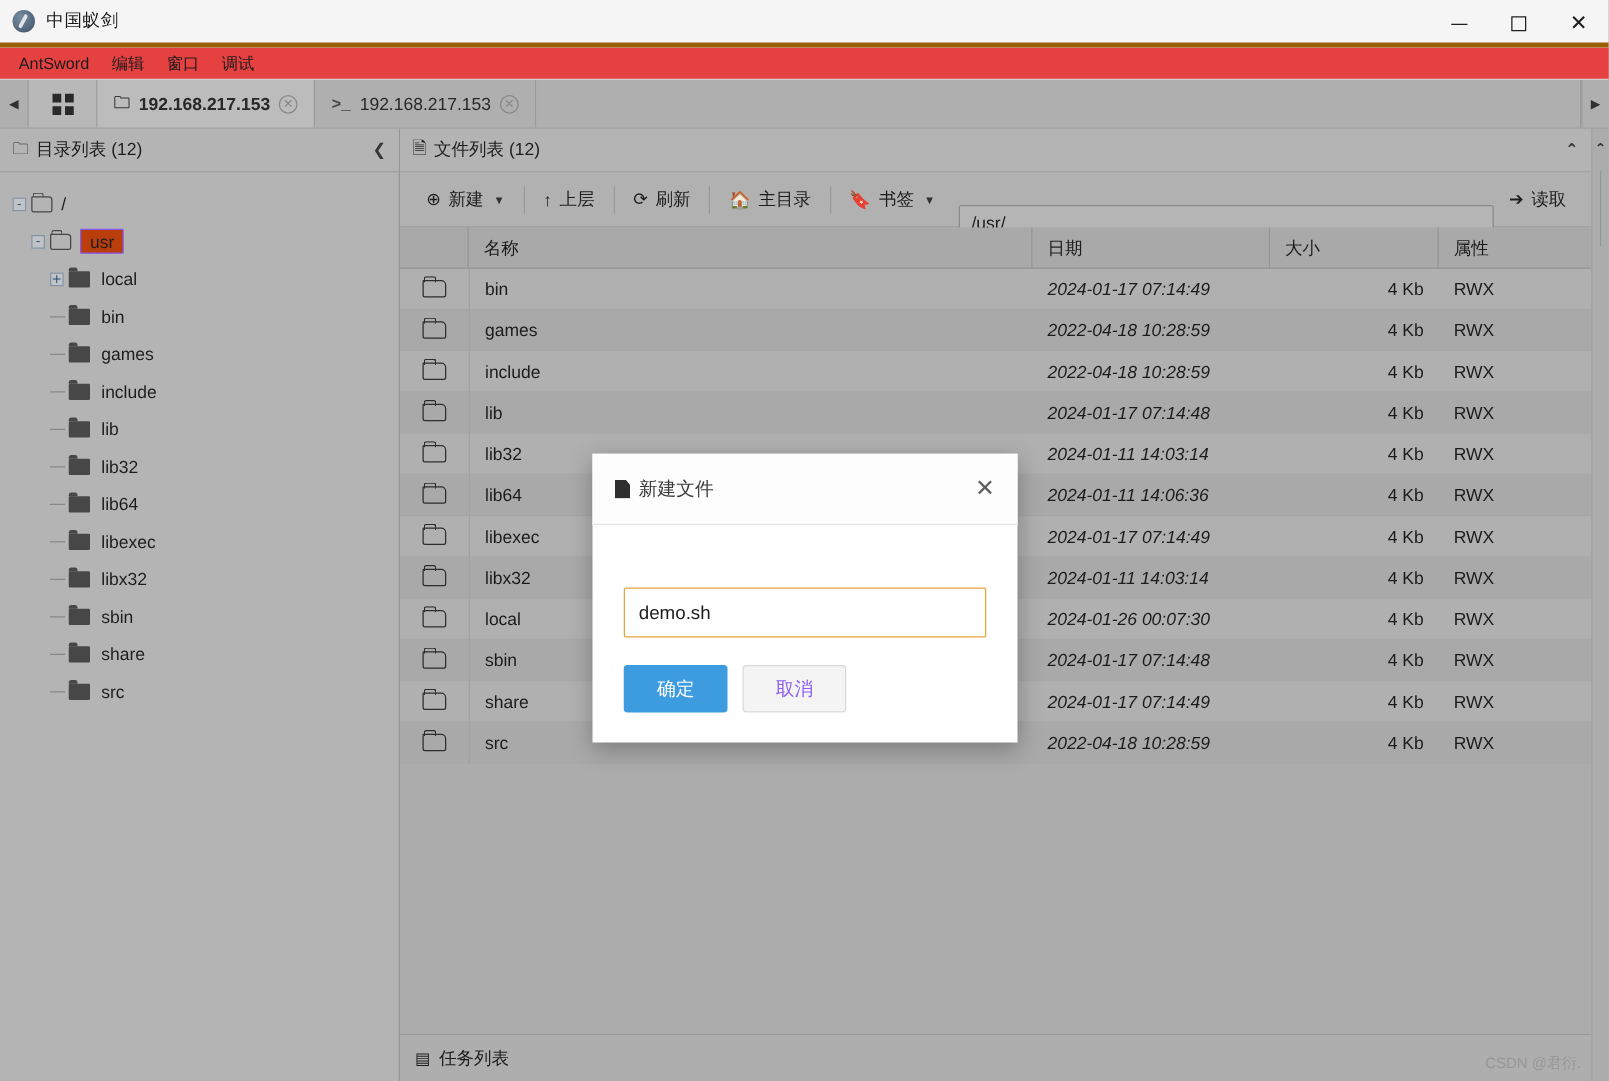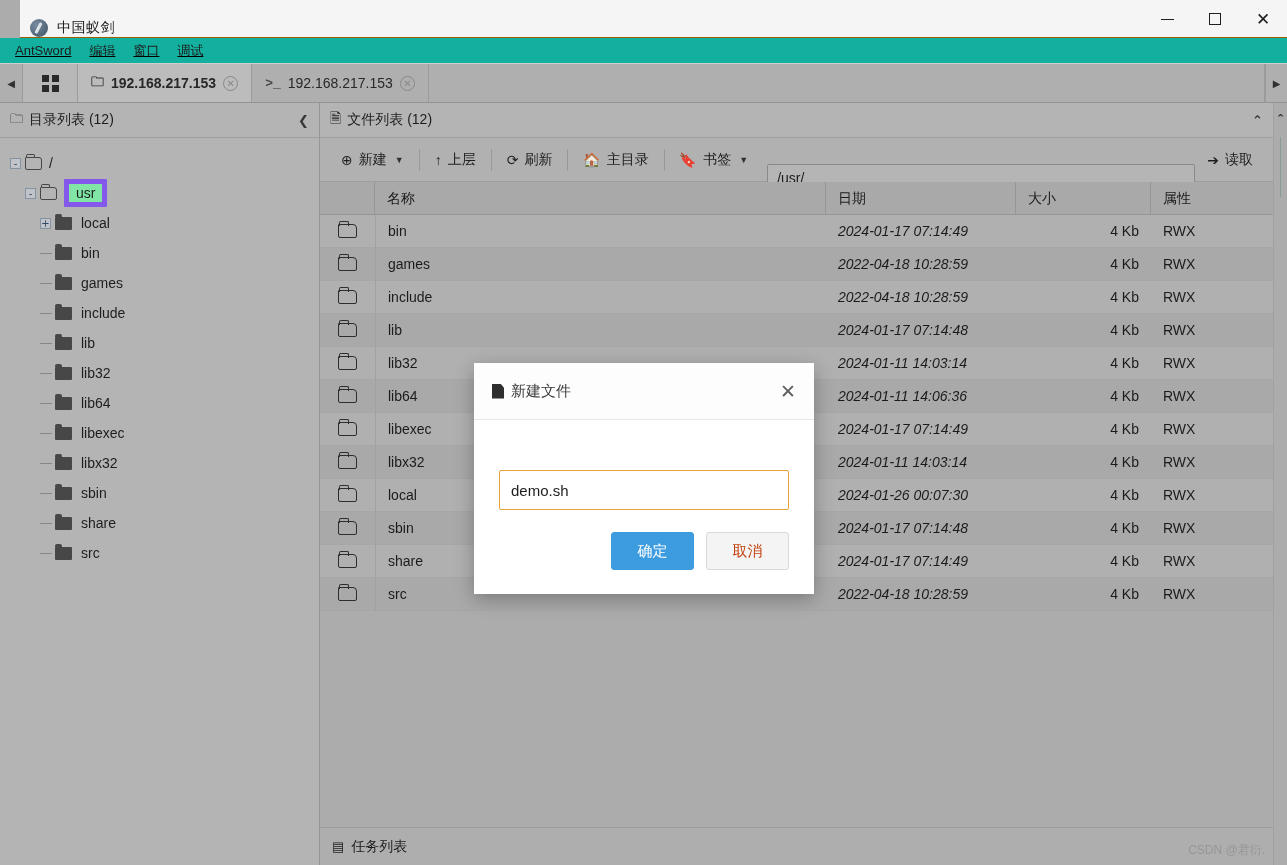--- a/index.html
+++ b/index.html
@@ -6,24 +6,23 @@
   html, body {
     width: 1287px; height: 865px;
     font-family: "Liberation Sans", "DejaVu Sans", sans-serif;
     background: #b4b4b4;
     overflow: hidden;
   }
 
   
   .titlebar {
     height: 38px; background: #ffffff;
-    display: flex; align-items: flex-end;
-    border-bottom: 1px solid #a16207;
+    display: flex; align-items: center;
+    border-bottom: 4px solid #a16207;
     position: relative;
-    margin-left: 20px;
   }
   .app-logo {
     width: 18px; height: 18px; margin-left: 10px; margin-right: 9px;
     border-radius: 50%;
     background: radial-gradient(circle at 35% 32%, #7d93a8 0%, #5c7185 55%, #3f5468 100%);
     position: relative; flex: none;
   }
   .app-logo::after {
     content: ""; position: absolute; left: 7px; top: 3px;
     width: 3px; height: 12px; background: #e8eef3;
@@ -35,25 +34,24 @@
     width: 48px; height: 38px; display: flex;
     align-items: center; justify-content: center;
     font-size: 14px; color: #222;
   }
   .wb-min { display:block; width:13px; height:1px; background:#222; }
   .wb-max { display:block; width:12px; height:12px; border:1px solid #222; }
   .wb-x { font-size: 17px; line-height: 1; font-family: "DejaVu Sans", sans-serif; }
 
   
   .menubar {
-    height: 26px; background: #14b8a6;
+    height: 26px; background: #ef4444;
     display: flex; align-items: center;
     border-bottom: 1px solid #d8d8d8;
     padding-left: 6px;
-    text-decoration: underline;
   }
   .menu-item {
     padding: 3px 9px; font-size: 13px; color: #1d1d1d;
   }
 
   
   .tabbar {
     height: 39px; background: #b7b7b7;
     display: flex; align-items: stretch;
     border-bottom: 1px solid #9b9b9b;
@@ -137,21 +135,21 @@
     width: 17px; height: 13px; flex: none; margin-right: 9px;
     background: #4a4a4a; border-radius: 1px;
     position: relative;
   }
   .folder-solid::before {
     content:""; position:absolute; top:-3px; left:0;
     width:7px; height:3px; background:#4a4a4a; border-radius:2px 2px 0 0;
   }
   .tnode .tlabel { white-space: nowrap; }
   .tnode .tlabel.sel {
-    background: #86efac; border: 5px solid #8b5cf6;
+    background: #c2410c; border: 1px solid #8b5cf6;
     padding: 1px 7px; border-radius: 1px;
   }
 
   
   .right-panel { flex: 1; display: flex; flex-direction: column; background: #b4b4b4; min-width:0; }
   .rp-head {
     height: 35px; display: flex; align-items: center;
     padding: 0 10px; font-size: 14px; color: #1f1f1f;
     border-bottom: 1px solid #a5a5a5; background: #bcbcbc;
   }
@@ -275,30 +273,30 @@
   .modal-body { padding: 22px 25px 0 25px; }
   .modal-input {
     width: 100%; height: 40px;
     border: 1px solid #e8a33d; border-radius: 2px;
     font-size: 15px; color: #1d1d1d; padding: 0 11px;
     font-family: "Liberation Sans", sans-serif; outline: none;
     background: #fff;
     margin-top: 28px;
   }
   .modal-foot {
-    display: flex; justify-content: flex-end; gap: 12px;
+    display: flex; gap: 12px;
     padding: 22px 25px 24px 25px;
   }
   .btn {
     min-width: 83px; height: 38px; font-size: 15px;
     border-radius: 3px; display:flex; align-items:center; justify-content:center;
     font-family: "Liberation Sans", sans-serif;
   }
   .btn-ok { background: #3d9bdf; color: #ffffff; border: 1px solid #3d9bdf; }
-  .btn-cancel { background: #f4f4f4; color: #c2410c; border: 1px solid #d9d9d9; }
+  .btn-cancel { background: #f4f4f4; color: #8b5cf6; border: 1px solid #d9d9d9; }
 </style>
 </head>
 <body>
 
 <div class="titlebar">
   <span class="app-logo"></span>
   <span class="app-title">中国蚁剑</span>
   <div class="win-btns">
     <div class="win-btn">
         <span class="wb-min"></span>

